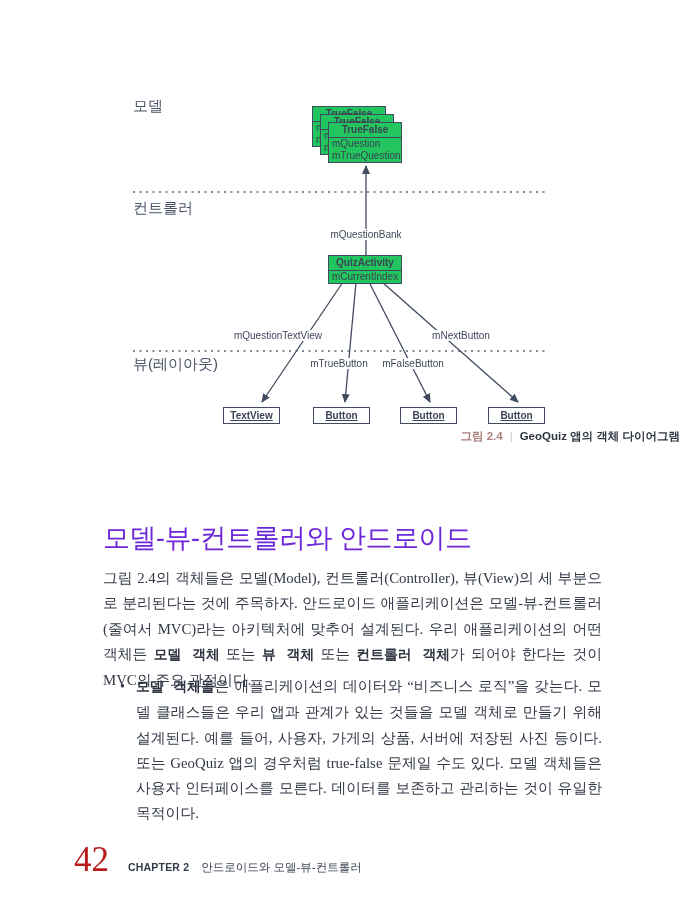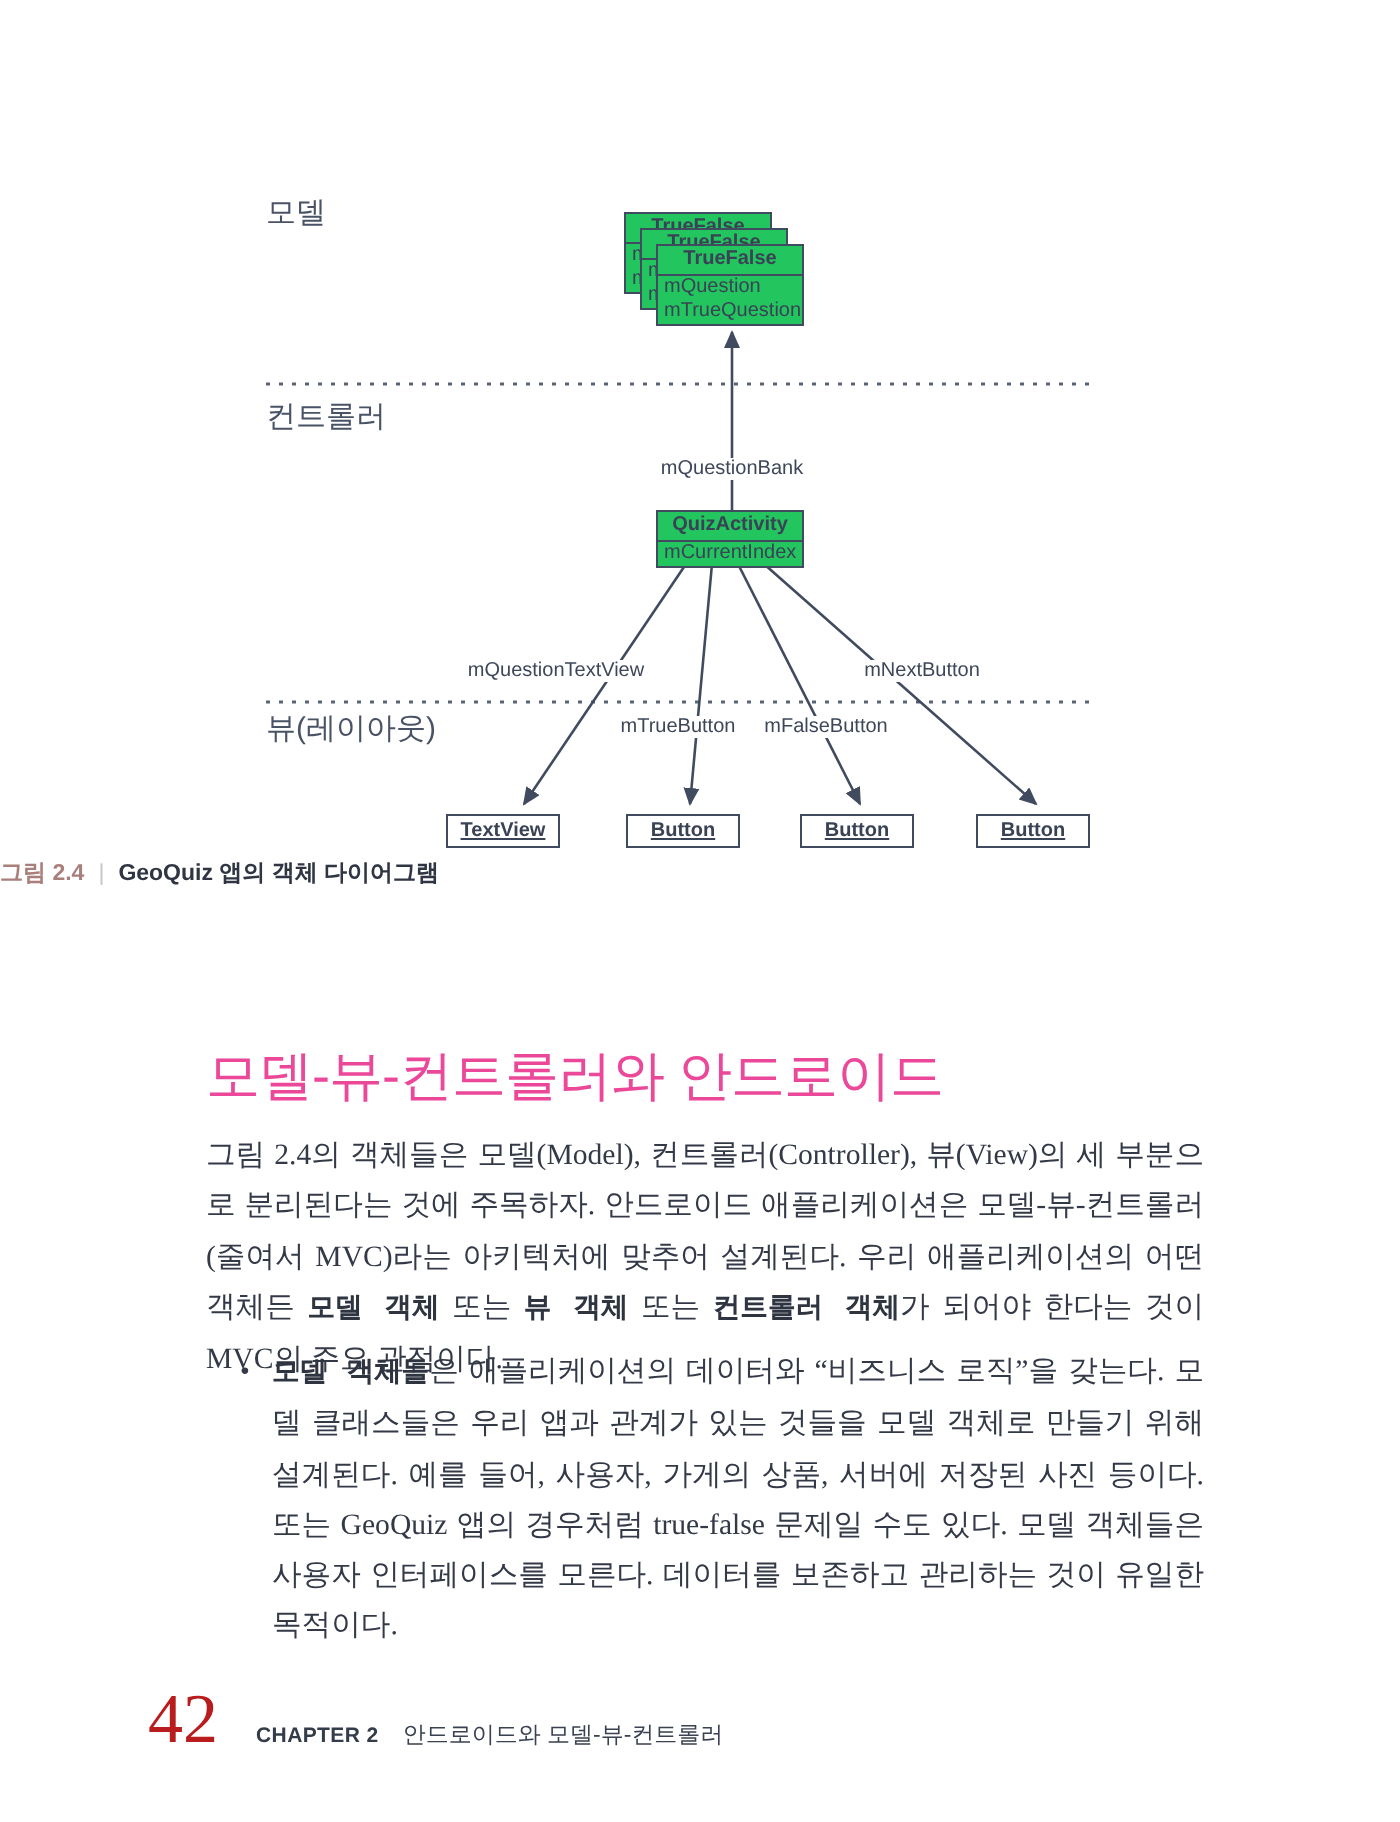--- a/index.html
+++ b/index.html
@@ -11,27 +11,27 @@
   .layer-label{position:absolute;font-size:15px;color:#4a5366;letter-spacing:0;}
   .uml-box{position:absolute;background:#22c55e;border:1px solid #414b5f;color:#3a4355;
            font-size:10px;line-height:12px;}
   .uml-title{font-weight:bold;text-align:center;border-bottom:1px solid #414b5f;
              padding:1px 3px;white-space:nowrap;}
   .uml-field{padding:0 3px;white-space:nowrap;}
   .widget-box{position:absolute;width:55px;height:15px;background:#fff;border:1px solid #414b5f;
               font-weight:bold;font-size:10px;line-height:15px;text-align:center;color:#3a4355;text-decoration:underline;}
   .edge-label{position:absolute;background:#fff;font-size:10px;color:#3e4759;
               padding:0 3px;white-space:nowrap;transform:translateX(-50%);}
-  .caption{position:absolute;top:429px;left:0;width:680px;text-align:left;font-size:11.5px;}
+  .caption{position:absolute;top:429px;left:0;width:680px;text-align:right;font-size:11.5px;}
   .caption .fig{color:#a97f7b;font-weight:bold;}
   .caption .div{color:#c6c6c6;padding:0 7px;}
   .caption .txt{color:#2f3542;font-weight:bold;}
   
   .heading{position:absolute;left:103px;top:520px;font-size:27px;font-weight:500;
-           color:#ec4899;letter-spacing:-0.5px;}
+           color:#6d28d9;letter-spacing:-0.5px;}
   .para{position:absolute;left:103px;top:566px;width:499px;
         font-family:"Liberation Serif",serif;font-size:14.8px;line-height:25.3px;
         color:#333947;text-align:justify;}
   .para b,.bullet-text b{font-family:Liberation Mono, monospace;font-size:13.8px;
         font-weight:bold;color:#2e3440;}
   .bullet-item{position:absolute;left:120px;top:674px;width:482px;}
   .bullet-dot{position:absolute;left:0;top:0;font-family:"Liberation Serif",serif;
         font-size:14px;line-height:25.3px;color:#333947;}
   .bullet-text{margin-left:16px;font-family:"Liberation Serif",serif;font-size:14.8px;
         line-height:25.3px;color:#333947;text-align:justify;}

